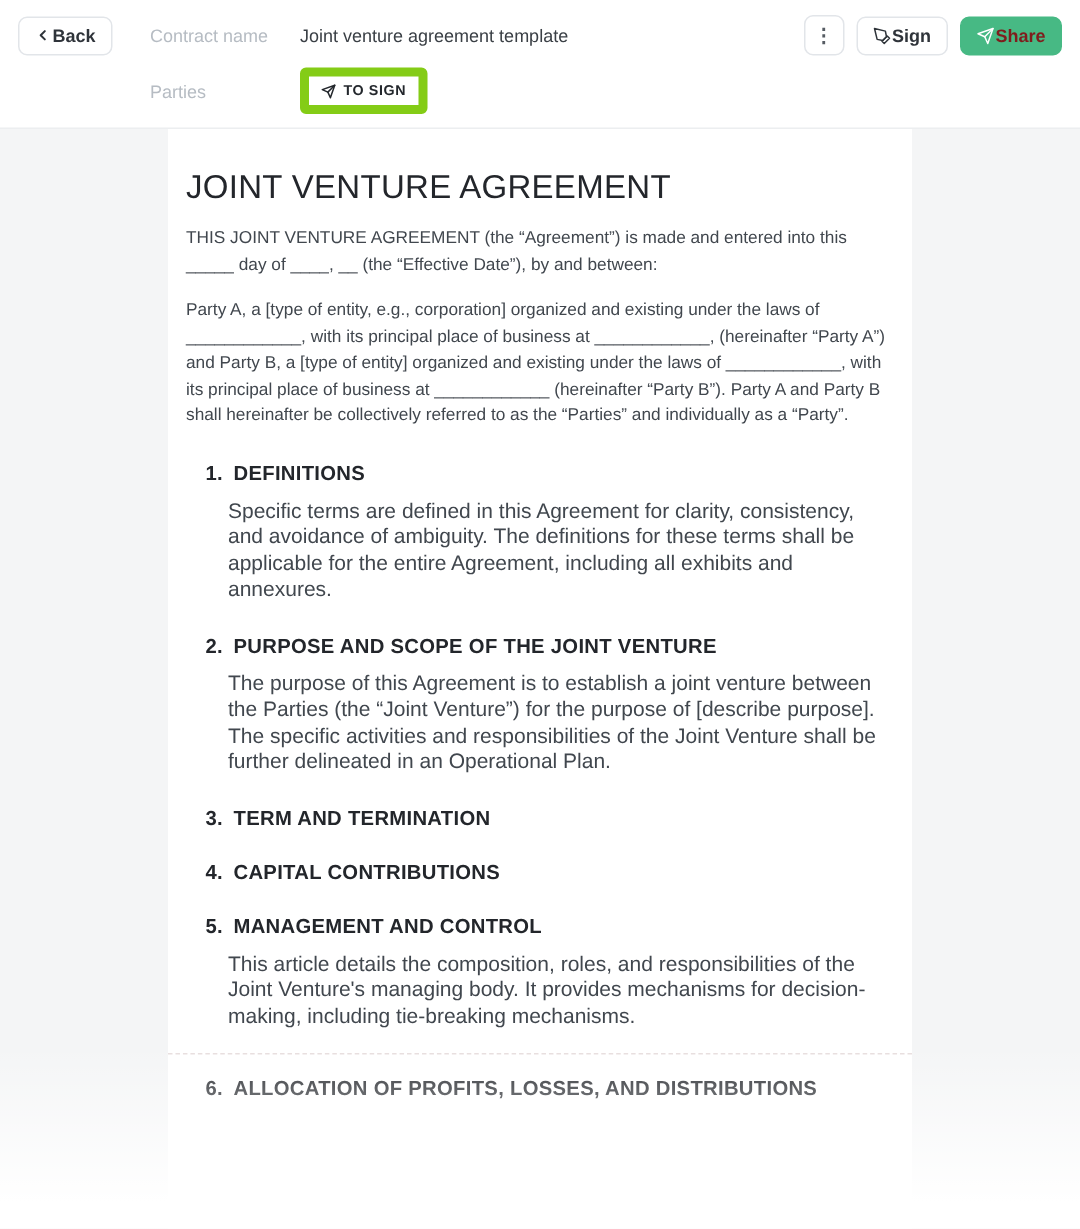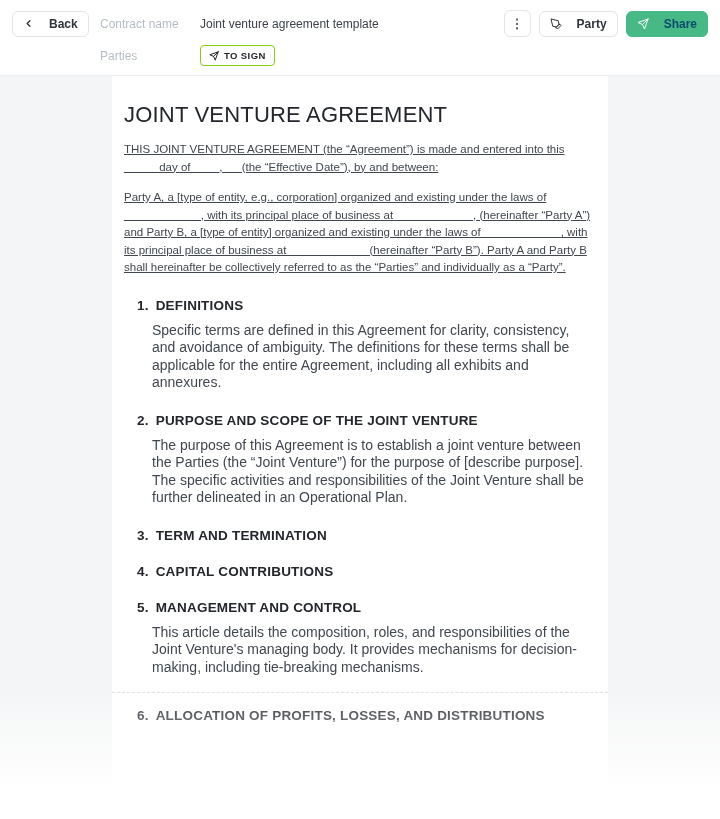--- a/index.html
+++ b/index.html
@@ -10,37 +10,37 @@
   .topbar {
     position:relative; z-index:5; background:#fff;
     border-bottom:1px solid #eceef0;
     padding:10px 12px 9px 12px;
     display:grid;
     grid-template-columns:88px 100px 1fr auto;
     grid-template-rows:auto auto;
     row-gap:8px; align-items:center;
   }
   .btn {
-    display:inline-flex; align-items:center; gap:15px;
+    display:inline-flex; align-items:center; gap:1px;
     border:1px solid #e2e5e9; background:#fff; border-radius:6px;
     font-size:12px; font-weight:600; color:#2f343a;
     padding:5px 10px; cursor:pointer; white-space:nowrap;
   }
   .back-btn { justify-self:start; }
   .muted-label { font-size:12px; color:#b6bcc3; }
   .doc-title { font-size:12px; color:#3b4046; }
   .actions { display:flex; gap:8px; align-items:center; }
   .kebab-btn { width:27px; height:27px; justify-content:center; padding:0;
                font-size:13px; color:#565c63; }
-  .share-btn { background:#47b984; border-color:#47b984; color:#0c4a6e; }
+  .share-btn { background:#47b984; border-color:#47b984; color:#7f1d1d; }
   .status-row-label { grid-column:2; }
   .status-badge {
     grid-column:3; justify-self:start;
     display:inline-flex; align-items:center; gap:5px;
-    border:1px solid #84cc16; border-radius:4px; background:#fff;
+    border:6px solid #84cc16; border-radius:4px; background:#fff;
     font-size:9.5px; font-weight:700; letter-spacing:.4px; color:#23272c;
     padding:4px 8px;
   }
   .icon { display:inline-flex; align-items:center; }
   .icon svg { display:block; }
 
   
   .content {
     position:relative; height:756px; background:#f4f5f6; overflow:hidden;
   }
@@ -48,21 +48,20 @@
     width:496px; margin:0 auto; background:#fff; min-height:756px;
     padding:26px 14px 0 12px;
   }
   .doc-h1 {
     font-size:22px; font-weight:400; color:#23262b; letter-spacing:.2px;
     margin-bottom:13px;
   }
   .doc-p {
     font-size:11.5px; line-height:17.5px; color:#41474e;
     margin-bottom:13px;
-    text-decoration:underline;
   }
   .section { margin-top:21px; }
   .sec-head { display:flex; gap:7px; padding-left:13px; align-items:baseline; }
   .sec-num, .sec-title {
     font-size:13.5px; font-weight:700; color:#23262b; letter-spacing:.2px;
   }
   .sec-body {
     font-size:14px; line-height:17.5px; color:#41474e;
     padding-left:28px; margin-top:9px;
   }
@@ -97,21 +96,21 @@
     <button class="btn kebab-btn">
       <span>⋮</span>
     </button>
     <button class="btn">
       <span class="icon">
         <svg width="12" height="12" viewBox="0 0 24 24" fill="none" stroke="#2f343a" stroke-width="2" stroke-linecap="round" stroke-linejoin="round">
             <path d="M12 19l7-7 3 3-7 7-3-3z"></path>
             <path d="M18 13l-1.5-7.5L2 2l3.5 14.5L13 18l5-5z"></path>
           </svg>
       </span>
-      <span>Party</span>
+      <span>Sign</span>
     </button>
     <button class="btn share-btn">
       <span class="icon">
         <svg width="12" height="12" viewBox="0 0 24 24" fill="none" stroke="#ffffff" stroke-width="2" stroke-linecap="round" stroke-linejoin="round">
             <path d="M22 2L11 13"></path>
             <path d="M22 2l-7 20-4-9-9-4 20-7z"></path>
           </svg>
       </span>
       <span>Share</span>
     </button>

